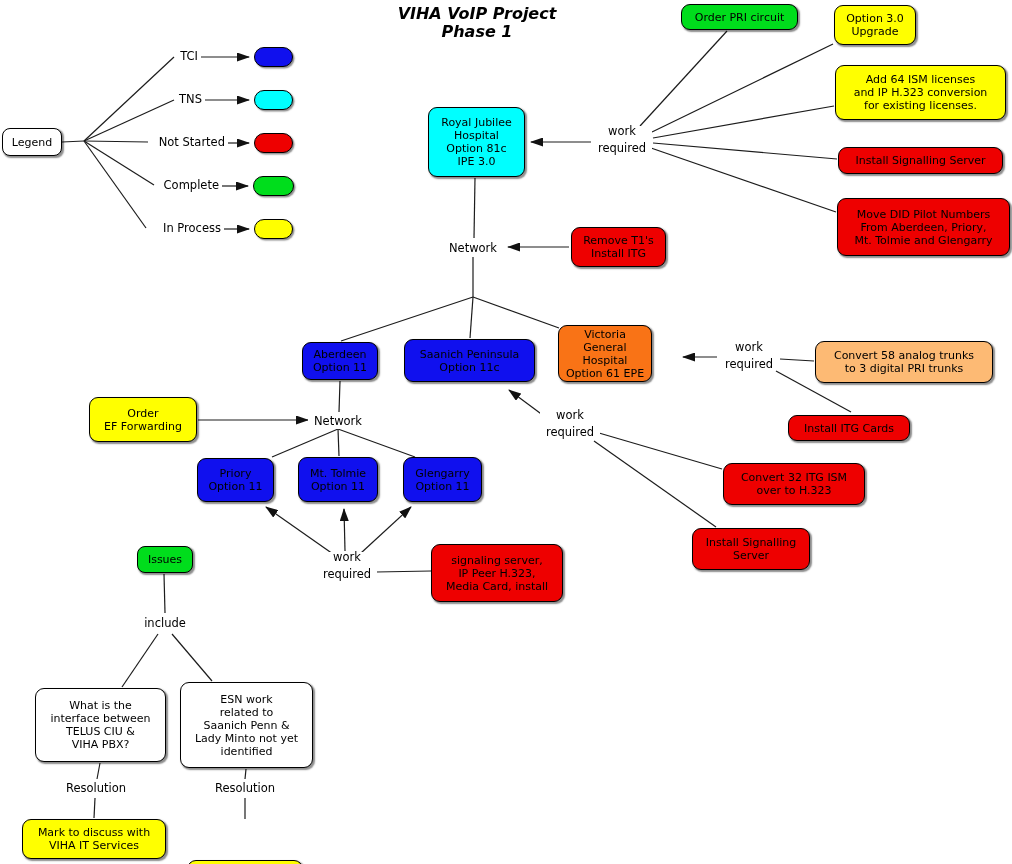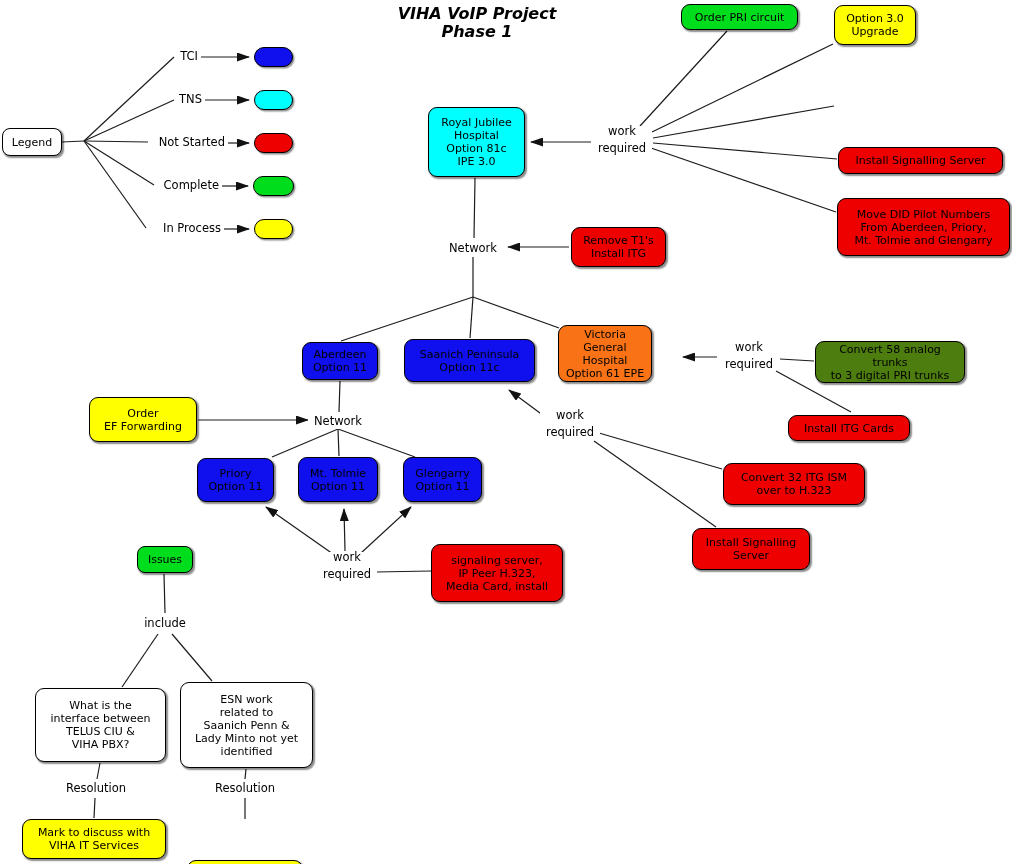--- a/index.html
+++ b/index.html
@@ -114,20 +114,23 @@
   <div class="lbl" style="left:133px;top:222px;width:88px">In Process</div>
   <div class="node pill" style="left: 254px; top: 47px; width: 39px; height: 20px; background-color: rgb(16, 16, 238);"></div>
   <div class="node pill" style="left: 254px; top: 90px; width: 39px; height: 20px; background-color: rgb(0, 255, 255);"></div>
   <div class="node pill" style="left: 254px; top: 133px; width: 39px; height: 20px; background-color: rgb(238, 0, 0);"></div>
   <div class="node pill" style="left: 253px; top: 176px; width: 41px; height: 20px; background-color: rgb(0, 221, 28);"></div>
   <div class="node pill" style="left: 254px; top: 219px; width: 39px; height: 20px; background-color: rgb(255, 255, 0);"></div>
 
   <div class="node box" style="left: 681px; top: 4px; width: 117px; height: 26px; background-color: rgb(0, 221, 28);">Order PRI circuit</div>
   <div class="node box" style="left: 834px; top: 5px; width: 82px; height: 40px; background-color: rgb(255, 255, 0);">Option 3.0
 Upgrade</div>
+  <div class="node box" style="left: 835px; top: 65px; width: 171px; height: 55px; background-color: rgb(255, 255, 0);">Add 64 ISM licenses
+and IP H.323 conversion
+for existing licenses.</div>
   <div class="node box" style="left: 838px; top: 147px; width: 165px; height: 27px; background-color: rgb(238, 0, 0);">Install Signalling Server</div>
   <div class="node box" style="left: 837px; top: 198px; width: 173px; height: 58px; background-color: rgb(238, 0, 0);">Move DID Pilot Numbers
 From Aberdeen, Priory,
 Mt. Tolmie and Glengarry</div>
   <div class="node textnode" style="left:592px;top:126px;width:60px;height:28px">work
 required</div>
   <div class="node box" style="left: 428px; top: 107px; width: 97px; height: 70px; background-color: rgb(0, 255, 255);">Royal Jubilee
 Hospital
 Option 81c
 IPE 3.0</div>
@@ -137,21 +140,21 @@
 
   <div class="node box" style="left: 302px; top: 342px; width: 76px; height: 38px; background-color: rgb(16, 16, 238);">Aberdeen
 Option 11</div>
   <div class="node box" style="left: 404px; top: 339px; width: 131px; height: 43px; background-color: rgb(16, 16, 238);">Saanich Peninsula
 Option 11c</div>
   <div class="node box" style="left: 558px; top: 325px; width: 94px; height: 57px; background-color: #f97316;">Victoria General
 Hospital
 Option 61 EPE</div>
   <div class="node textnode" style="left:719px;top:342px;width:60px;height:28px">work
 required</div>
-  <div class="node box" style="left: 815px; top: 341px; width: 150px; height: 42px; background-color: #4d7c0f;">Convert 58 analog trunks
+  <div class="node box" style="left: 815px; top: 341px; width: 178px; height: 42px; background-color: #fdba74;">Convert 58 analog trunks
 to 3 digital PRI trunks</div>
   <div class="node box" style="left: 788px; top: 415px; width: 122px; height: 26px; background-color: rgb(238, 0, 0);">Install ITG Cards</div>
   <div class="node box" style="left: 89px; top: 397px; width: 108px; height: 45px; background-color: rgb(255, 255, 0);">Order
 EF Forwarding</div>
   <div class="node textnode" style="left:308px;top:413px;width:60px;height:16px">Network</div>
   <div class="node box" style="left: 197px; top: 458px; width: 77px; height: 44px; background-color: rgb(16, 16, 238);">Priory
 Option 11</div>
   <div class="node box" style="left: 298px; top: 457px; width: 80px; height: 45px; background-color: rgb(16, 16, 238);">Mt. Tolmie
 Option 11</div>
   <div class="node box" style="left: 403px; top: 457px; width: 79px; height: 45px; background-color: rgb(16, 16, 238);">Glengarry

